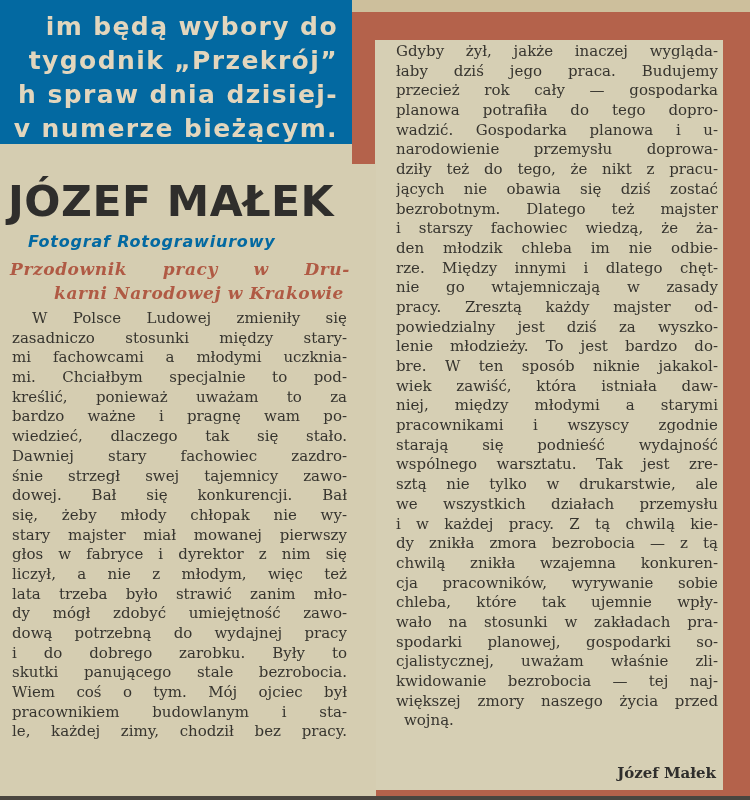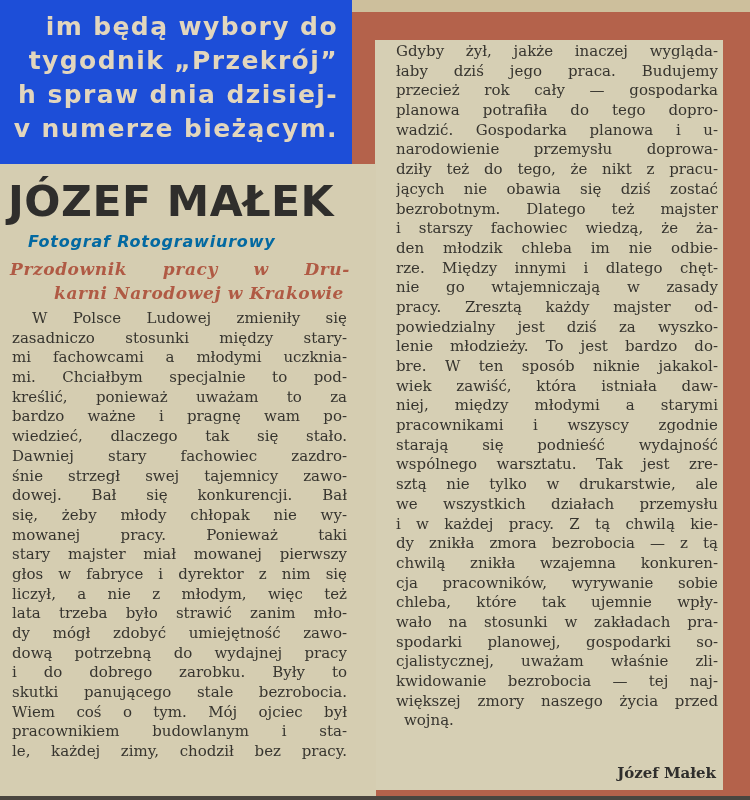--- a/index.html
+++ b/index.html
@@ -8,22 +8,22 @@
     background:#d6cfb3;
     font-family:"DejaVu Serif", serif;
     color:#3a3834;
   }
   .paper-bg {
     position:absolute; left:0; top:0; width:750px; height:800px;
     background:#d5cdb1;
   }
   
   .promo-box {
-    position:absolute; left:0; top:0; width:352px; height:164px;
-    background:#1d4ed8;
+    position:absolute; left:0; top:0; width:352px; height:144px;
+    background:#0369a1;
   }
   .promo-line {
     position:absolute; right:14px;
     font-family:"DejaVu Sans", sans-serif; font-weight:bold;
     font-size:25px; color:#e2d6bd; white-space:nowrap; letter-spacing:1.4px;
   }
   .promo-line.l0 { top:12px; }
   .promo-line.l1 { top:46px; }
   .promo-line.l2 { top:80px; }
   .promo-line.l3 { top:114px; }
@@ -120,21 +120,20 @@
   <span class="ln">zasadniczo stosunki między stary-</span>
   <span class="ln">mi fachowcami a młodymi uczknia-</span>
   <span class="ln">mi. Chciałbym specjalnie to pod-</span>
   <span class="ln">kreślić, ponieważ uważam to za</span>
   <span class="ln">bardzo ważne i pragnę wam po-</span>
   <span class="ln">wiedzieć, dlaczego tak się stało.</span>
   <span class="ln">Dawniej stary fachowiec zazdro-</span>
   <span class="ln">śnie strzegł swej tajemnicy zawo-</span>
   <span class="ln">dowej. Bał się konkurencji. Bał</span>
   <span class="ln">się, żeby młody chłopak nie wy-</span>
-  <span class="ln">mowanej pracy. Ponieważ taki</span>
   <span class="ln">stary majster miał mowanej pierwszy</span>
   <span class="ln">głos w fabryce i dyrektor z nim się</span>
   <span class="ln">liczył, a nie z młodym, więc też</span>
   <span class="ln">lata trzeba było strawić zanim mło-</span>
   <span class="ln">dy mógł zdobyć umiejętność zawo-</span>
   <span class="ln">dową potrzebną do wydajnej pracy</span>
   <span class="ln">i do dobrego zarobku. Były to</span>
   <span class="ln">skutki panującego stale bezrobocia.</span>
   <span class="ln">Wiem coś o tym. Mój ojciec był</span>
   <span class="ln">pracownikiem budowlanym i sta-</span>

